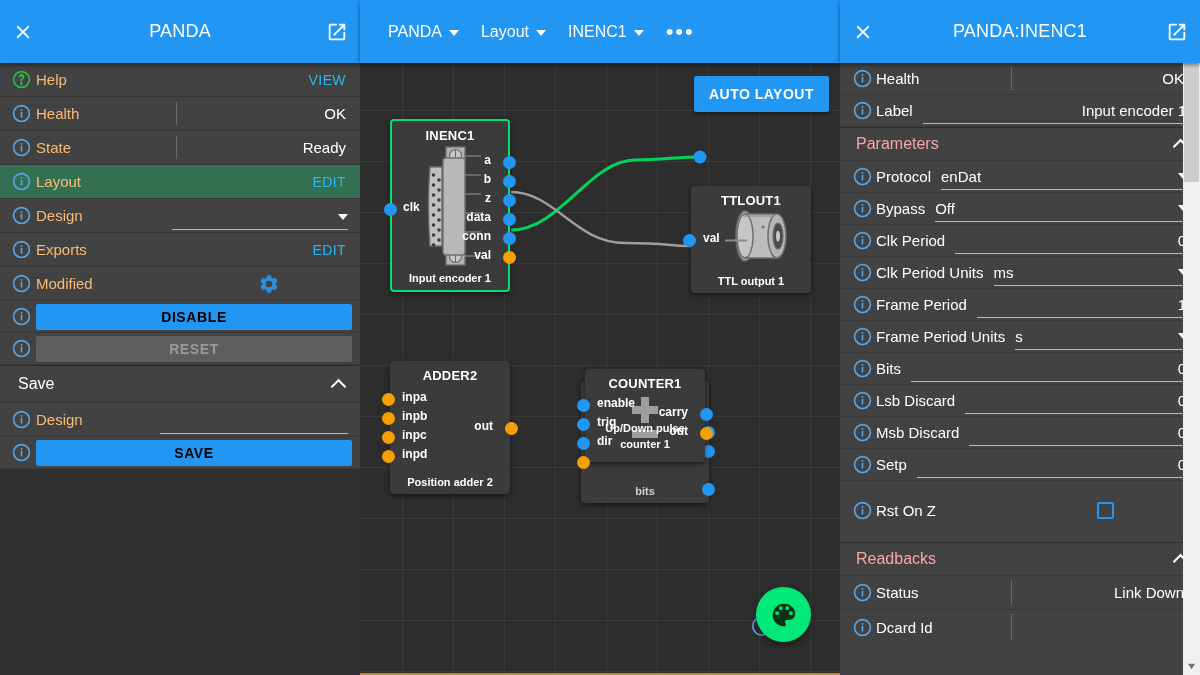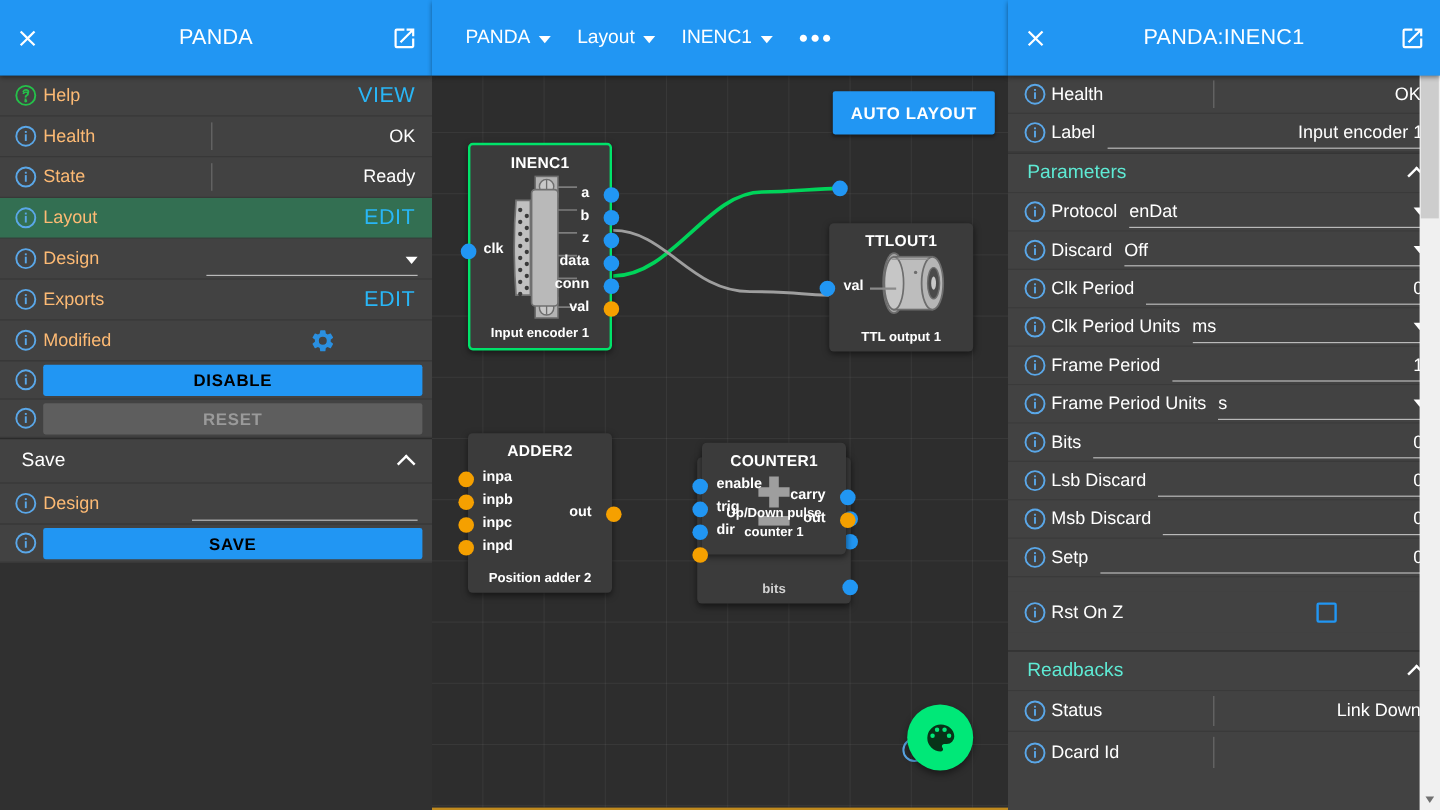--- a/index.html
+++ b/index.html
@@ -54,21 +54,21 @@
   .row .lbl {
     color: #fdba74; font-size: 15px; flex: 0 0 auto;
     padding-left: 2px; white-space: nowrap;
   }
   .row .spacer { flex: 1 1 auto; }
   .row .val {
     color: #ffffff; font-size: 15px; text-align: right;
     padding-right: 8px; white-space: nowrap;
   }
   .row .link {
-    color: #29b6f6; font-size: 18px; font-weight: 500;
+    color: #29b6f6; font-size: 14px; font-weight: 500;
     letter-spacing: .4px; cursor: pointer; padding-right: 8px;
   }
   .row.selected { background: #336f52; }
   .vdiv {
     position: absolute; left: 176px; top: 5px; bottom: 5px;
     width: 1px; background: #6a6a6a;
   }
 
   .field-wrap {
     flex: 1 1 auto; display: flex; align-items: flex-end; justify-content: flex-end;
@@ -210,21 +210,21 @@
   .rfield.num { justify-content: flex-end; padding-right: 2px; }
   .rfield .sv { flex: 1 1 auto; }
   .rcheck {
     width: 17px; height: 17px; border: 2px solid #2196f3; border-radius: 2px;
     margin-left: auto; margin-right: 78px; cursor: pointer; background: transparent;
   }
   .rsection {
     height: 34px; display: flex; align-items: center; padding: 0 12px 0 16px;
     background: #424242; border-top: 1px solid #2e2e2e; border-bottom: 1px solid #3a3a3a;
   }
-  .rsection .t { flex: 1 1 auto; color: #5eead4; font-size: 16px; }
+  .rsection .t { flex: 1 1 auto; color: #fca5a5; font-size: 16px; }
   .spacer-row { height: 12px; background: #424242; }
 
   .scrollbar {
     position: absolute; right: 0; top: 0; bottom: 0; width: 17px;
     background: #f0f0f0; display: flex; flex-direction: column; align-items: center;
   }
   .sb-arrow { width: 17px; height: 17px; display:flex; align-items:center; justify-content:center; cursor:pointer;}
   .sb-thumb { width: 15px; background: #cdcdcd; cursor: pointer; }
   .sb-track { flex: 1 1 auto; width: 17px; }
 </style>
@@ -636,21 +636,21 @@
       </div>
 
       <div class="rrow">
         <span class="ic">
             <svg width="19" height="19" viewBox="0 0 24 24">
               <circle cx="12" cy="12" r="10" fill="none" stroke="#5aa7e8" stroke-width="2"></circle>
               <rect x="11" y="10" width="2" height="7" fill="#5aa7e8"></rect>
               <rect x="11" y="6.5" width="2" height="2" fill="#5aa7e8"></rect>
             </svg>
           </span>
-        <span class="lbl">Discard</span>
+        <span class="lbl">Bypass</span>
         <span class="rfield">
           <span class="sv">Off</span>
           <span class="caret-down"></span>
         </span>
       </div>
 
       <div class="rrow">
         <span class="ic">
             <svg width="19" height="19" viewBox="0 0 24 24">
               <circle cx="12" cy="12" r="10" fill="none" stroke="#5aa7e8" stroke-width="2"></circle>

